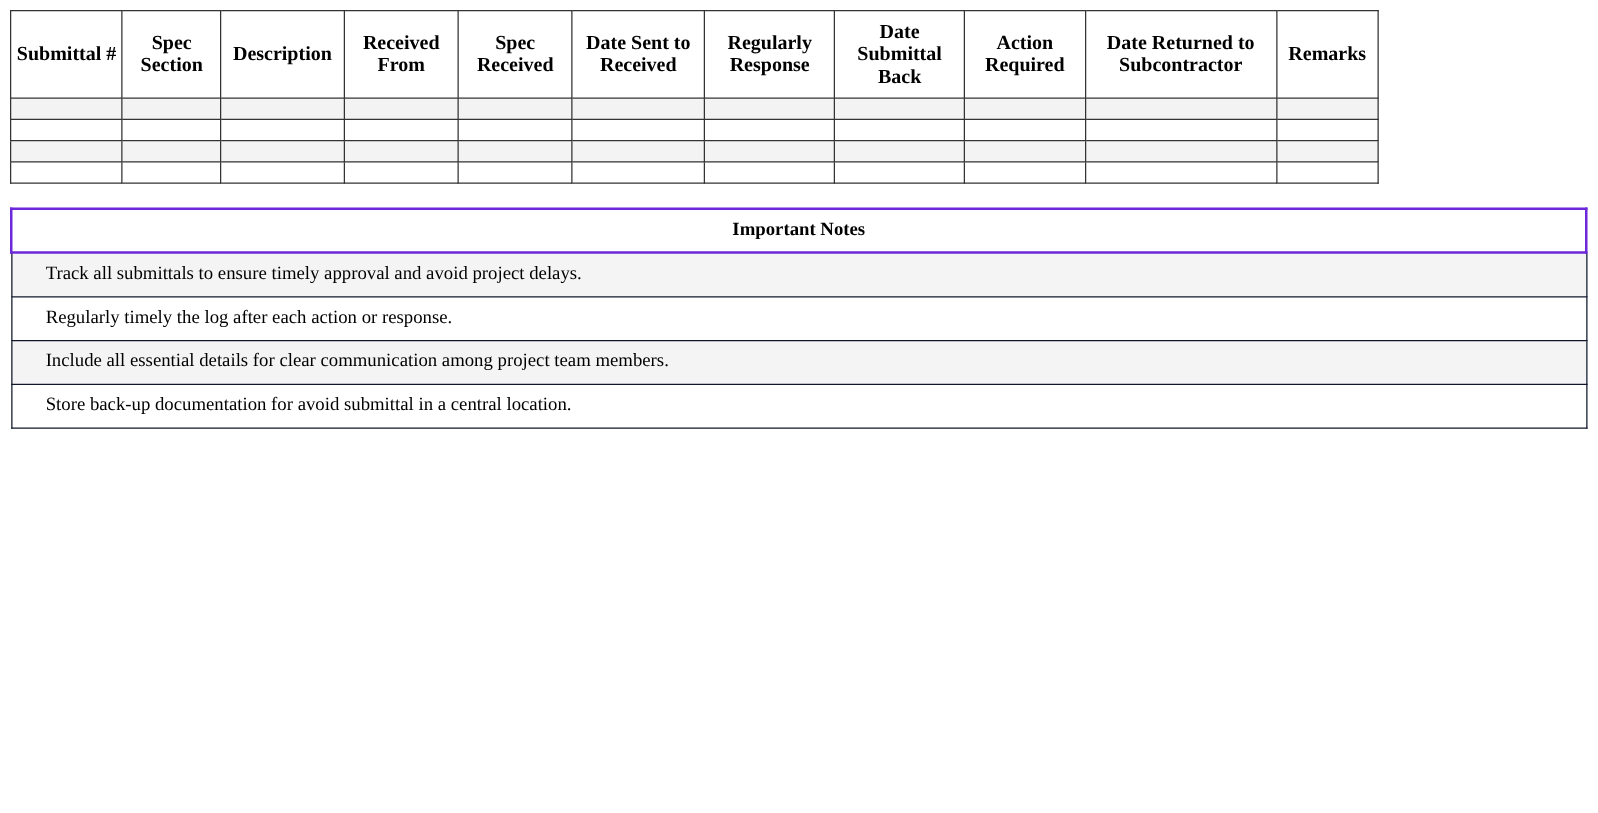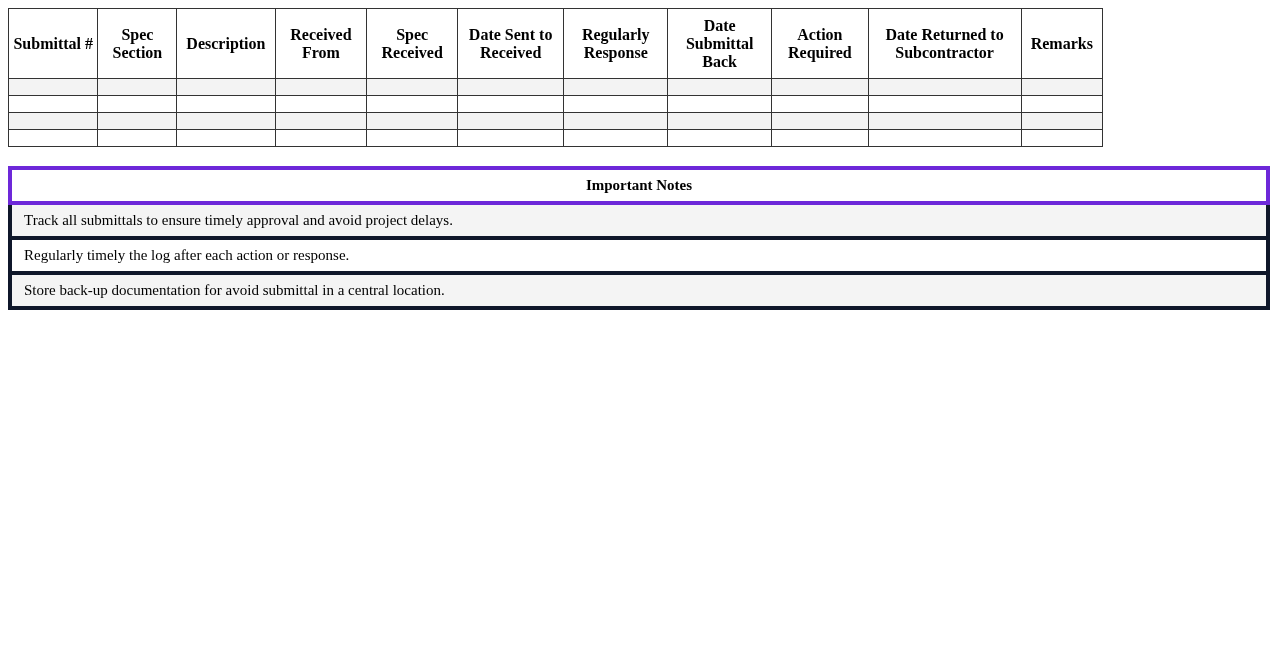--- a/index.html
+++ b/index.html
@@ -42,33 +42,33 @@
       box-sizing: border-box;
     }
     #log-table tbody tr:nth-child(odd) td { background: #f3f3f3; }
     #log-table tbody tr:nth-child(even) td { background: #ffffff; }
 
     #notes-table {
       top: 166px;
       width: 1262px;
     }
     #notes-table th {
-      border: 4px solid #6d28d9;
+      border: 2px solid #6d28d9;
       font-weight: bold;
       font-size: 15px;
       text-align: center;
       height: 35px;
       padding: 4px;
       box-sizing: border-box;
     }
     #notes-table td {
-      border: 4px solid #0f172a;
+      border: 1px solid #0f172a;
       font-size: 15px;
       height: 35px;
-      padding: 0 12px;
+      padding: 0 27px;
       box-sizing: border-box;
       text-align: left;
     }
     #notes-table tbody tr:nth-child(odd) td { background: #f4f4f4; }
     #notes-table tbody tr:nth-child(even) td { background: #ffffff; }
   </style>
 </head>
 <body>
 
 <table id="log-table">
@@ -163,16 +163,19 @@
     </tr>
   </thead>
   <tbody>
     <tr>
       <td>Track all submittals to ensure timely approval and avoid project delays.</td>
     </tr>
     <tr>
       <td>Regularly timely the log after each action or response.</td>
     </tr>
     <tr>
+      <td>Include all essential details for clear communication among project team members.</td>
+    </tr>
+    <tr>
       <td>Store back-up documentation for avoid submittal in a central location.</td>
     </tr>
   </tbody>
 </table>
 
 </body></html>

